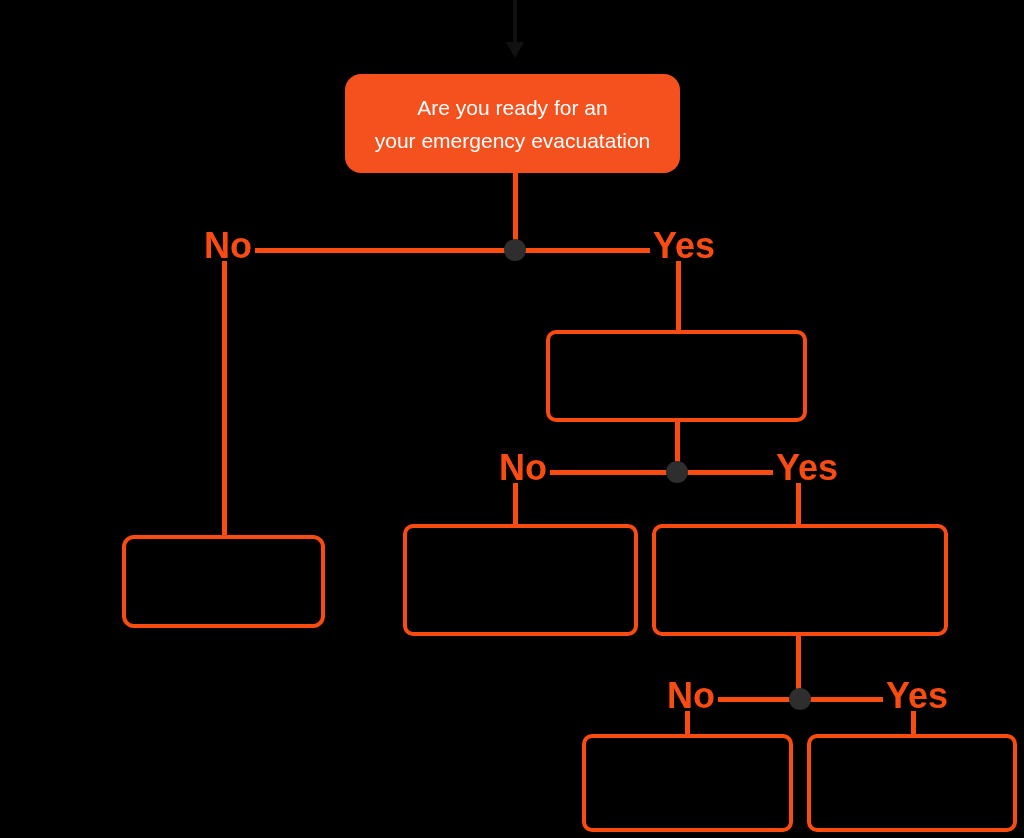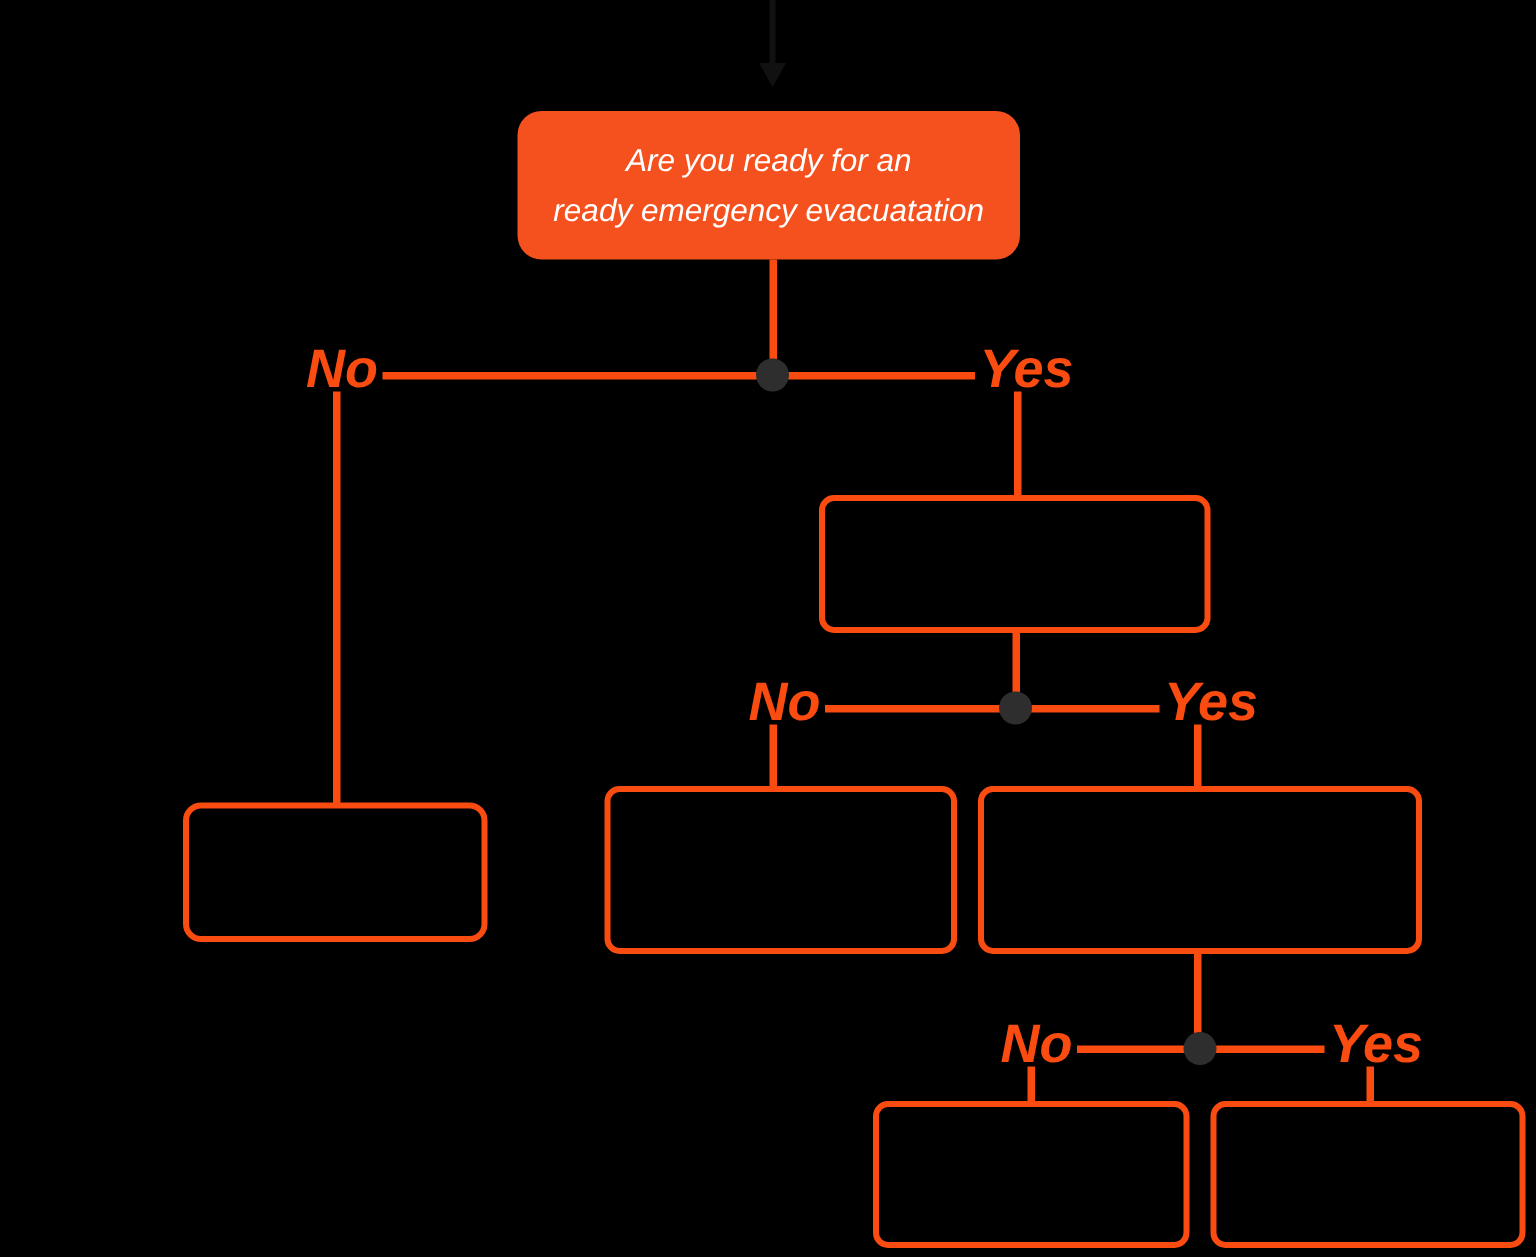--- a/index.html
+++ b/index.html
@@ -3,21 +3,21 @@
 <meta charset="utf-8">
 <style>
   :root {
     --bg: #000000;
     --accent: #FA4B10;
     --root-fill: #F4511E;
     --root-text: #FFFFFF;
     --dot: #2E2E2E;
     --arrow: #111111;
   }
-  * { margin: 0; padding: 0; box-sizing: border-box; font-style: italic; }
+  * { margin: 0; padding: 0; box-sizing: border-box; }
   html, body { background: var(--bg); }
   body { font-family: "Liberation Sans", sans-serif; }
   .stage {
     position: relative;
     width: 1024px;
     height: 838px;
     background: var(--bg);
     overflow: hidden;
   }
   .line { position: absolute; background: var(--accent); }
@@ -74,21 +74,21 @@
 </head>
 <body>
 
 <div class="stage">
 
   <div class="arrow-line"></div>
   <div class="arrow-head"></div>
 
   <div class="root-node">
     <div>Are you ready for an</div>
-    <div>ready emergency evacuatation</div>
+    <div>your emergency evacuatation</div>
   </div>
 
   <div class="line" style="left:513px; top:173px; width:5px; height:79px;"></div>
 
   <div class="line" style="left:222px; top:248px; width:458px; height:5px;"></div>
   <div class="line" style="left:222px; top:248px; width:5px; height:289px;"></div>
   <div class="line" style="left:676px; top:248px; width:5px; height:84px;"></div>
   <div class="dot" style="left:504px; top:239px;"></div>
   <div class="edge-label" style="left:201px; top:231px;">No</div>
   <div class="edge-label" style="left:650px; top:231px;">Yes</div>

